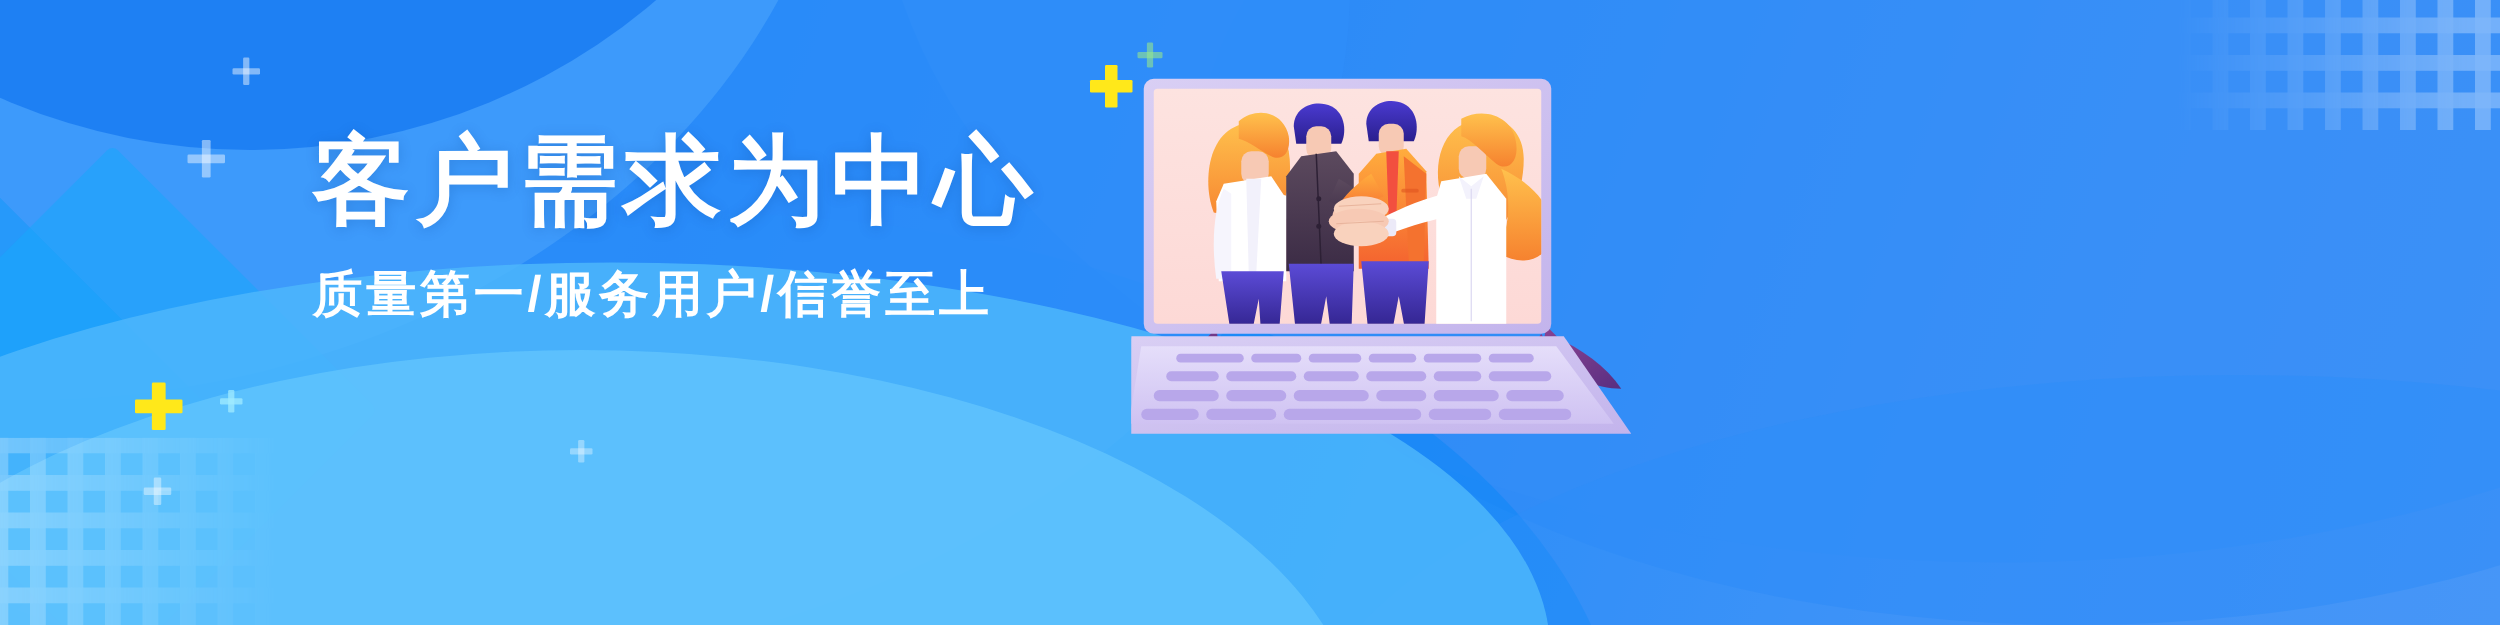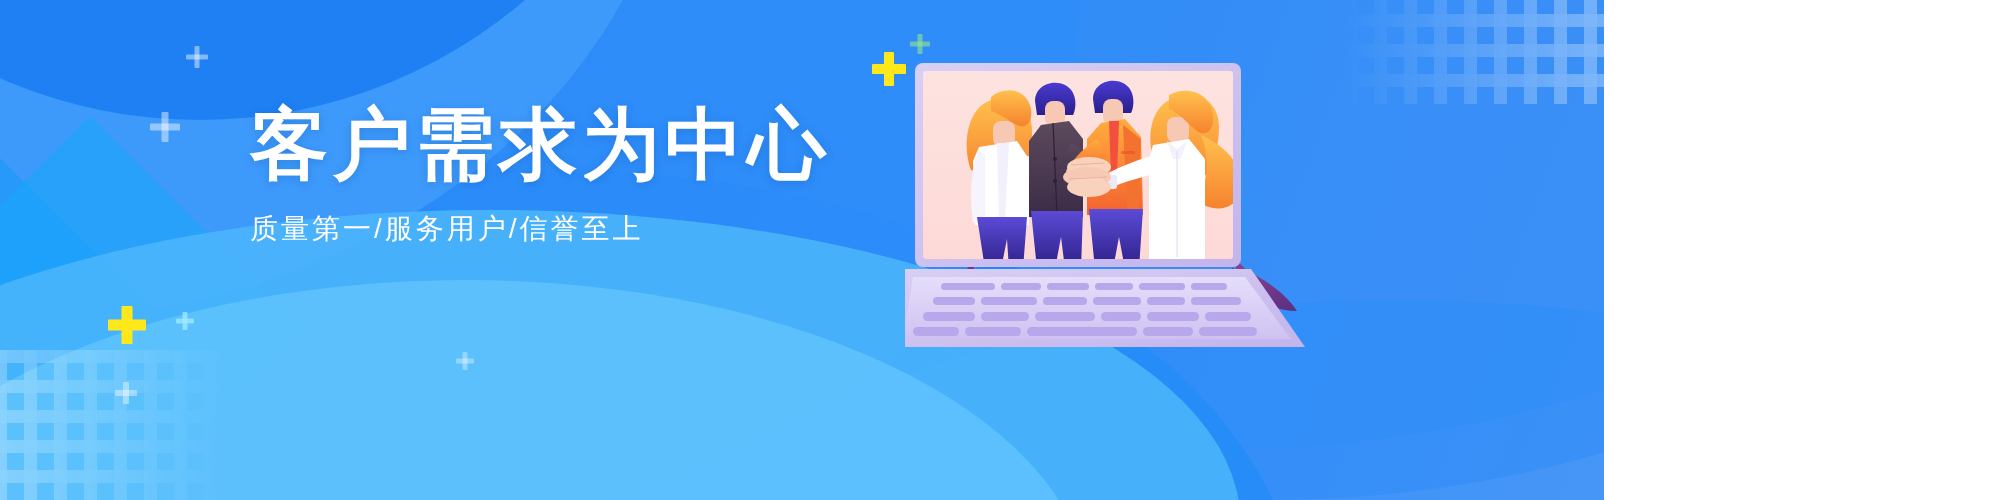--- a/index.html
+++ b/index.html
@@ -3,21 +3,21 @@
 <meta charset="utf-8">
 <style>
   * { margin:0; padding:0; box-sizing:border-box; }
   html, body {
     width:2000px; height:500px;
     overflow:hidden;
     font-family:"Liberation Sans", "DejaVu Sans", sans-serif;
   }
   #banner {
     position:relative;
-    width:1604px; height:500px;
+    width:2000px; height:500px;
     overflow:hidden;
     background:linear-gradient(110deg,#1f8ef6 0%,#0b7ff5 28%,#2b8ef8 55%,#4d97f7 78%,#5c9df6 100%);
   }
 
   
   .layer { position:absolute; pointer-events:none; }
 
   .blob-a {
     left:-420px; top:-560px; width:1500px; height:1100px;
     border-radius:50%;
@@ -138,23 +138,23 @@
     font-size:78px;
     line-height:1;
     font-weight:bold;
     color:#ffffff;
     letter-spacing:5px;
     white-space:nowrap;
     text-shadow:0 2px 10px rgba(10,60,140,.22);
   }
   .subhead {
     margin-top:30px;
-    font-size:28px;
+    font-size:40px;
     line-height:1.15;
-    font-weight:normal;
+    font-weight:bold;
     color:#ffffff;
     letter-spacing:3px;
     white-space:nowrap;
   }
 
   
   .laptop { position:absolute; left:905px; top:55px; width:400px; height:300px; z-index:15; }
   .laptop svg { display:block; }
 </style>
 </head>

